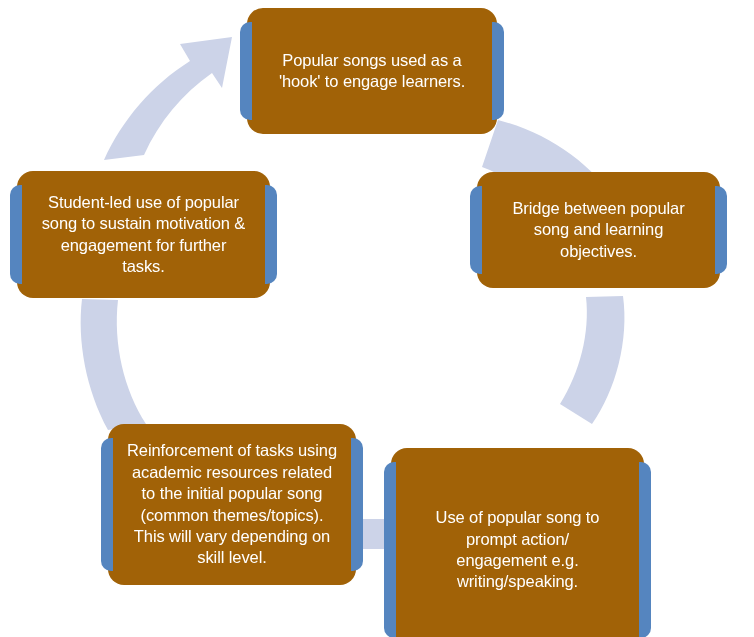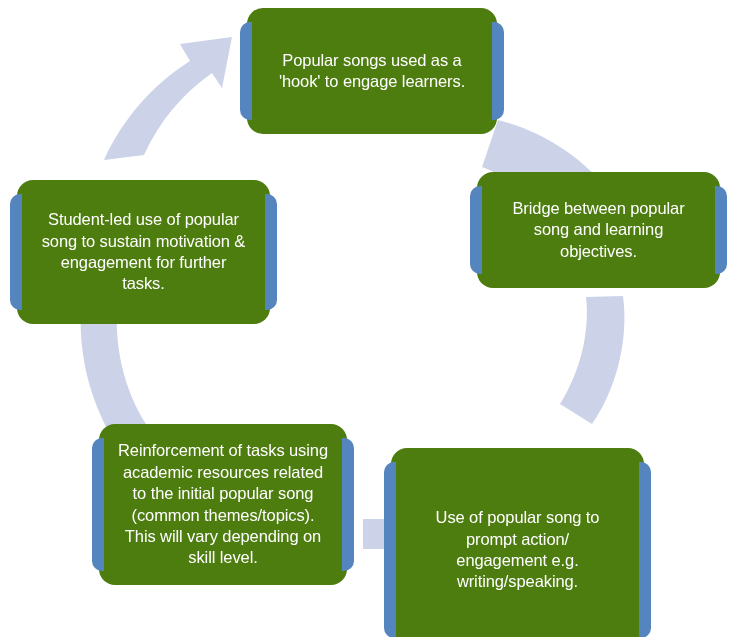--- a/index.html
+++ b/index.html
@@ -20,21 +20,21 @@
   #cycle-svg {
     position: absolute;
     left: 0;
     top: 0;
     width: 754px;
     height: 637px;
   }
   .node-box {
     position: absolute;
     box-sizing: border-box;
-    background: #4d7c0f;
+    background: #a16207;
     border-radius: 16px;
     display: flex;
     align-items: center;
     justify-content: center;
     text-align: center;
     color: #ffffff;
     padding: 19px 10px;
     z-index: 5;
   }
   .node-text {
@@ -66,22 +66,22 @@
     width: 12px;
     background: #5585bf;
     border-radius: 0 10px 10px 0;
     z-index: -1;
   }
 
   
   #node-hook      { left: 247px; top: 8px;   width: 250px; height: 126px; }
   #node-bridge    { left: 477px; top: 172px; width: 243px; height: 116px; }
   #node-prompt    { left: 391px; top: 448px; width: 253px; height: 204px; }
-  #node-reinforce { left: 99px; top: 424px; width: 248px; height: 161px; }
-  #node-student   { left: 17px;  top: 180px; width: 253px; height: 144px; }
+  #node-reinforce { left: 108px; top: 424px; width: 248px; height: 161px; }
+  #node-student   { left: 17px;  top: 171px; width: 253px; height: 127px; }
 
   
   .connector-chip {
     position: absolute;
     background: #ccd3e8;
     z-index: 1;
   }
   #chip-bottom { left: 363px; top: 519px; width: 24px; height: 30px; }
 </style>
 </head>

